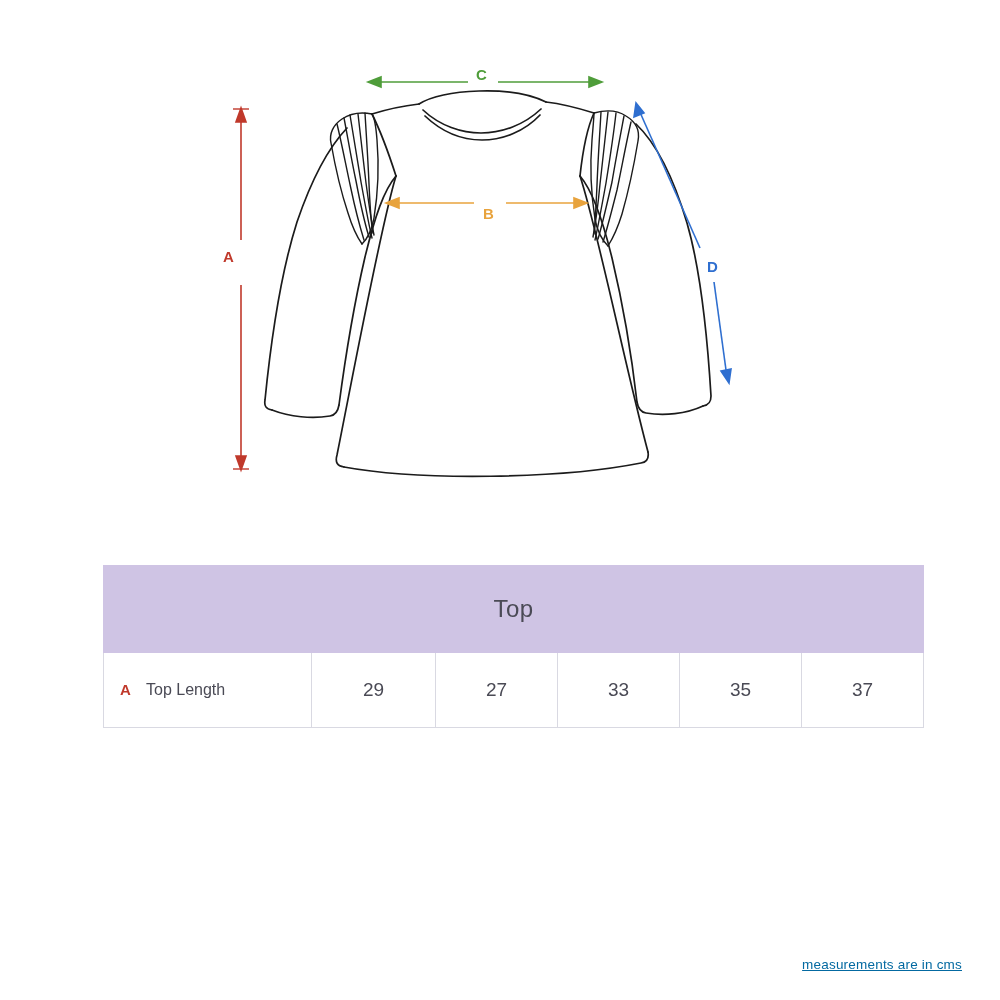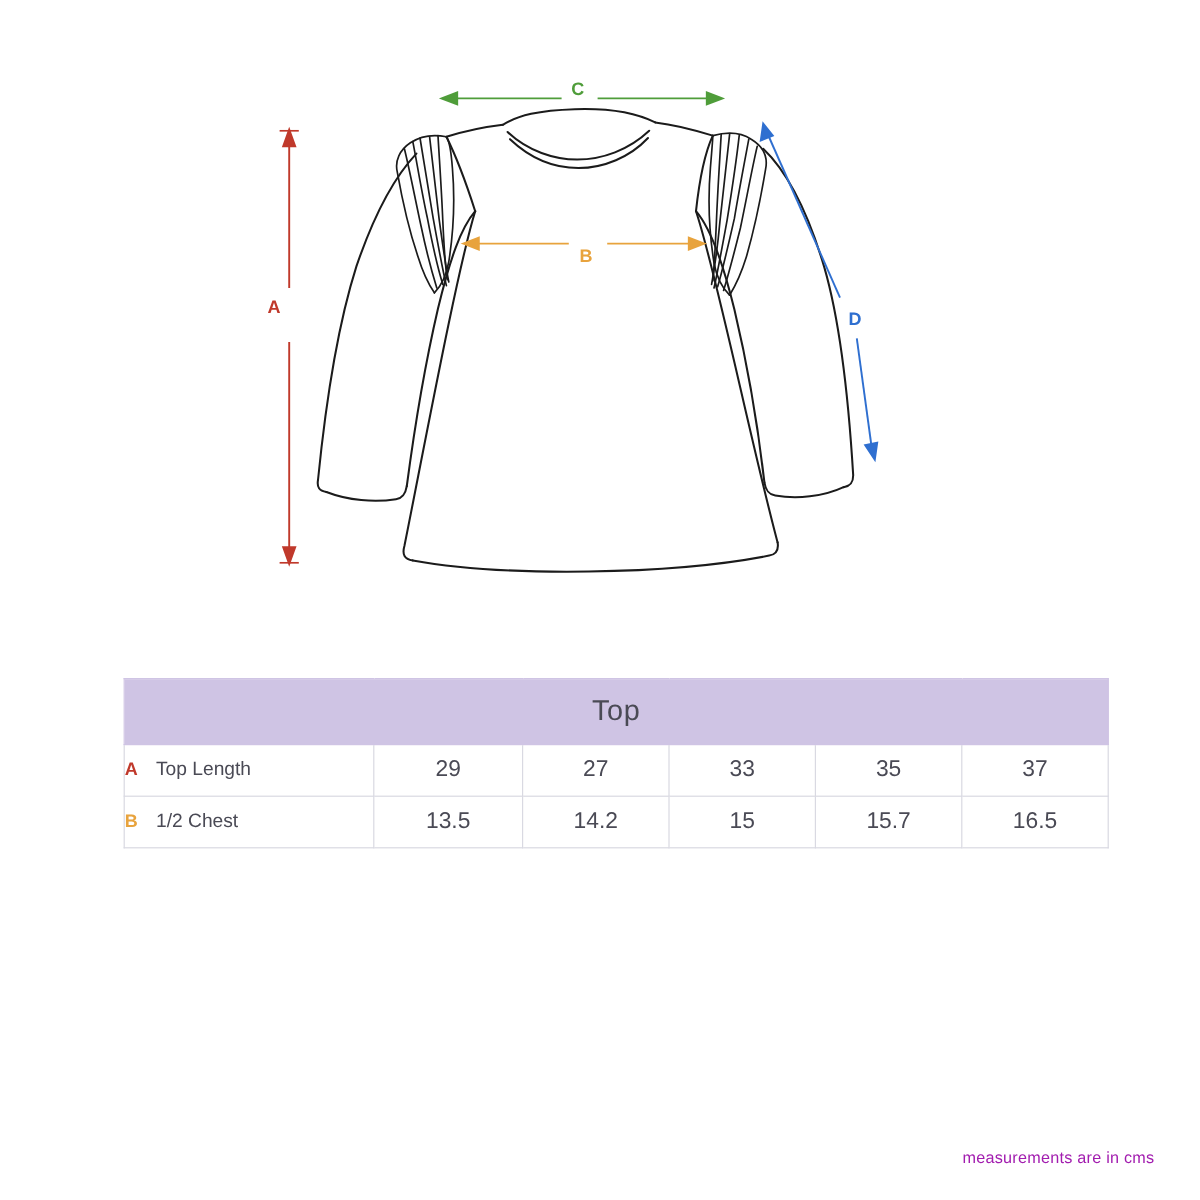--- a/index.html
+++ b/index.html
@@ -45,21 +45,21 @@
   #size-table {
     position: absolute;
     left: 103px;
     top: 565px;
     width: 820px;
     border-collapse: collapse;
     table-layout: fixed;
   }
   #size-table td, #size-table th {
     border: 1px solid #d9d9e2;
-    padding: 0;
+    padding: 16px;
   }
   .title-cell {
     background: #cfc4e4;
     color: #4a4a55;
     font-size: 24px;
     font-weight: normal;
     text-align: center;
     height: 54px;
     letter-spacing: 0.5px;
     border: 1px solid #cfc4e4 !important;
@@ -99,22 +99,23 @@
   .k-a { color: #c0392b; }
   .k-b { color: #e8a33d; }
   .k-c { color: #4f9d3a; }
   .k-d { color: #2f6fd0; }
 
   #footnote {
     position: absolute;
     right: 38px;
     bottom: 28px;
     font-size: 13.5px;
-    color: #a21caf;
+    color: #0369a1;
     letter-spacing: 0.2px;
+    text-decoration: underline;
   }
 </style>
 </head>
 <body>
 
 <div id="diagram-area">
 
   <svg id="garment-svg" width="1000" height="545" viewBox="0 0 1000 545">
 
     <g fill="none" stroke="#1b1b1b" stroke-width="1.7" stroke-linejoin="round" stroke-linecap="round">
@@ -232,26 +233,16 @@
     <tr>
       <td class="row-cell desc">
         <span class="key k-a">A</span><span>Top Length</span>
       </td>
       <td class="row-cell">29</td>
       <td class="row-cell">27</td>
       <td class="row-cell">33</td>
       <td class="row-cell">35</td>
       <td class="row-cell">37</td>
     </tr>
-    <tr>
-      <td class="row-cell desc">
-        <span class="key k-b">B</span><span>1/2 Chest</span>
-      </td>
-      <td class="row-cell">13.5</td>
-      <td class="row-cell">14.2</td>
-      <td class="row-cell">15</td>
-      <td class="row-cell">15.7</td>
-      <td class="row-cell">16.5</td>
-    </tr>
   </tbody>
 </table>
 
 <div id="footnote">measurements are in cms</div>
 
 </body></html>

